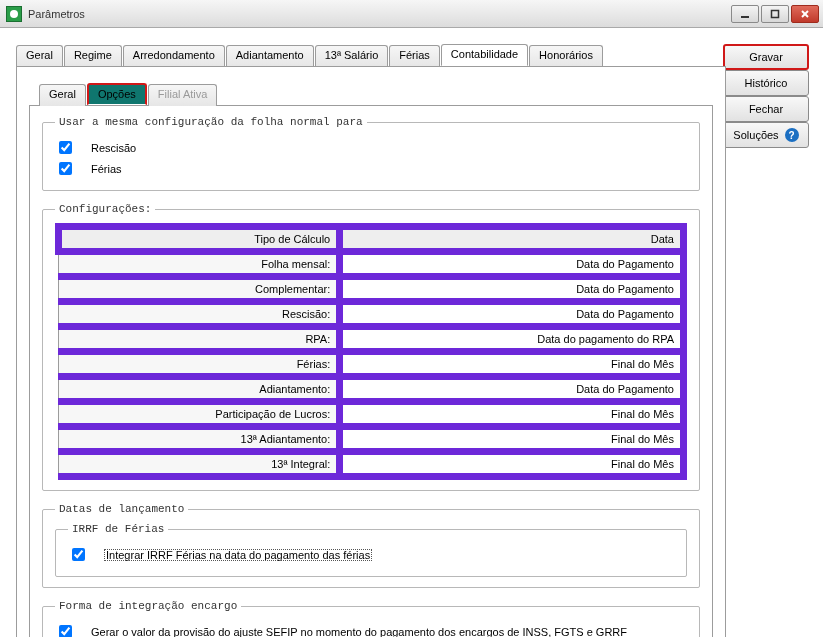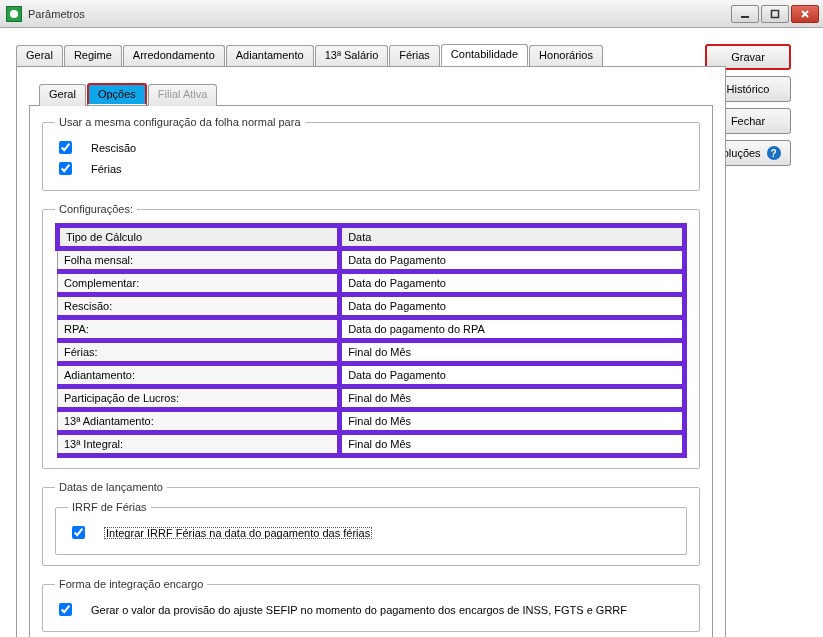--- a/index.html
+++ b/index.html
@@ -55,23 +55,23 @@
   }
 
   .content {
     position: relative;
     padding: 16px;
     height: calc(637px - 28px);
   }
 
   .side-buttons {
     position: absolute;
-    top: 16px; right: 32px;
+    top: 16px; right: 14px;
     width: 86px;
-    display: flex; flex-direction: column; gap: 6px;
+    display: flex; flex-direction: column; 
   }
   .btn {
     height: 26px;
     border: 1px solid #8a8a8a;
     background: linear-gradient(to bottom,#f8f8f8,#e2e2e2);
     border-radius: 3px;
     display:flex; align-items:center; justify-content:center;
     cursor:pointer;
   }
   .btn.highlight { border: 2px solid #d01818; }
@@ -131,58 +131,59 @@
     border-bottom:none;
     background: linear-gradient(to bottom,#f6f6f6,#e6e6e6);
     border-top-left-radius:3px;
     border-top-right-radius:3px;
     margin-right:1px;
     cursor:pointer;
     position:relative;
     top:1px;
   }
   .subtabs .tab.active {
-    background:#0ea5e9;
+    background:#0f766e;
     border:2px solid #d01818;
     border-bottom:1px solid #fff;
     top:0;
     z-index:2;
   }
   .subtabs .tab.disabled { color:#9a9a9a; cursor:default; }
   .sub-body {
     border:1px solid #9c9c9c;
     padding: 10px 12px 14px;
   }
 
   fieldset.group {
     border:1px solid #b8b8b8;
     border-radius:2px;
     margin: 0 0 12px 0;
     padding: 8px 12px 10px;
   }
   fieldset.group > legend {
     padding: 0 4px;
     color:#333;
+    font-family:Liberation Mono, monospace;
   }
 
   .chkline {
     display:flex; align-items:center; gap:16px;
     margin: 2px 0;
   }
   .chkline input[type=checkbox]{ width:13px;height:13px; }
 
   table.config {
     width: 100%;
     border-collapse: collapse;
   }
   table.config th, table.config td {
-    text-align:left;
+    text-align:right;
     font-weight: normal;
     padding: 3px 6px;
-    border: 5px solid #6d28d9;
+    border: 7px solid #6d28d9;
     background:#fff;
   }
   table.config th {
     background: #eeeeee;
   }
   table.config td.label-cell {
     border-left:1px solid #9c9c9c;
     background:#f7f7f7;
     width: 45%;
   }

